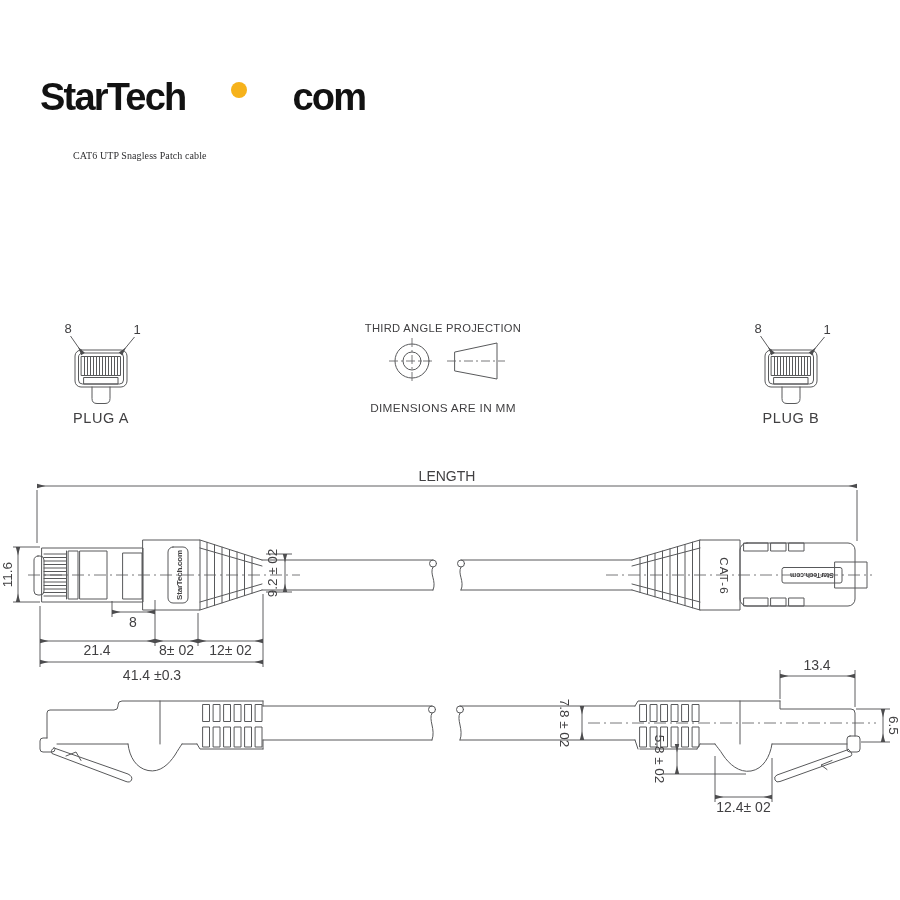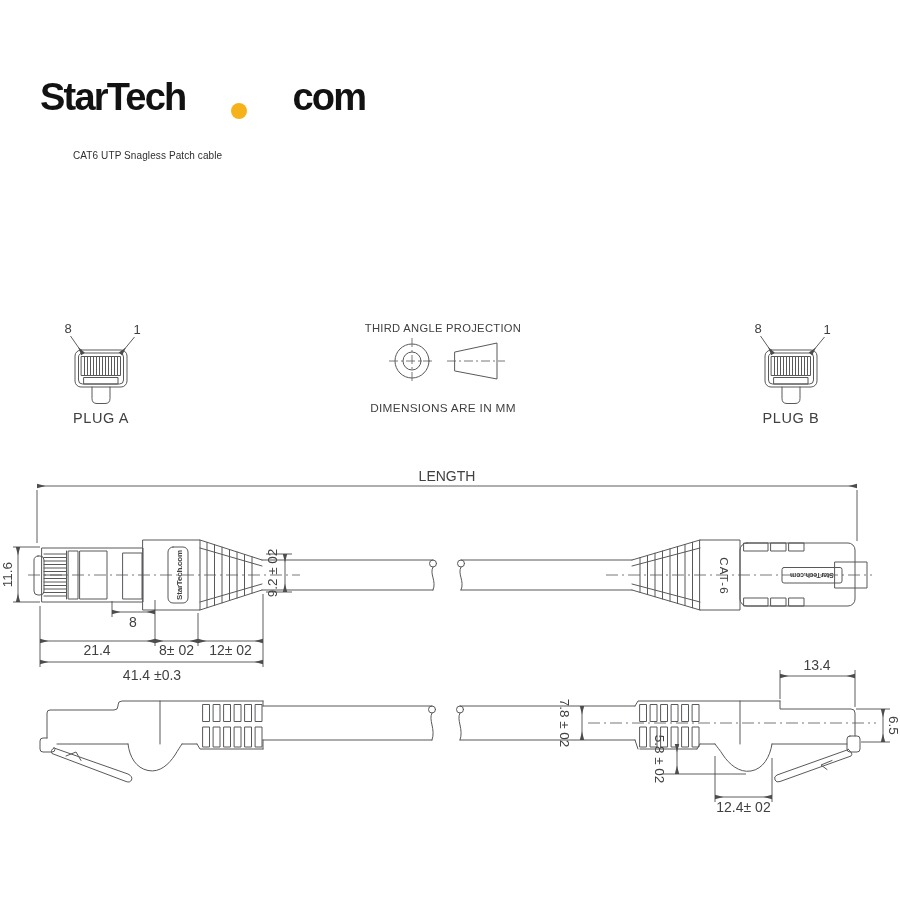--- a/index.html
+++ b/index.html
@@ -1,22 +1,22 @@
 <!DOCTYPE html>
 <html><head>
 <meta charset="utf-8">
 <style>
   html,body{margin:0;padding:0;background:#fff;}
   #stage{position:relative;width:900px;height:900px;background:#ffffff;overflow:hidden;
          font-family:"Liberation Sans",sans-serif;}
-  .logo{position:absolute;left:40px;top:82px;display:flex;align-items:flex-end;
+  .logo{position:absolute;left:40px;top:82px;display:flex;align-items:flex-start;
         font-weight:bold;font-size:38px;letter-spacing:-1.8px;color:#121212;line-height:30px;gap:44px;}
   .logo-dot{display:inline-block;width:16px;height:16px;border-radius:50%;
             margin:0 1px -7px 2px;background:#F6B21B;}
-  .caption{position:absolute;left:73px;top:150px;font-size:10px;color:#2e2e30;letter-spacing:0.1px;}
+  .caption{position:absolute;left:73px;top:150px;font-size:10px;color:#2e2e30;letter-spacing:0.1px;font-family:Liberation Serif, serif;}
   svg{position:absolute;left:0;top:0;}
   .draw{stroke:#58595B;fill:none;stroke-width:1;stroke-linecap:round;stroke-linejoin:round;}
   .dim{stroke:#4c4c4e;fill:none;stroke-width:0.9;}
   .cl{stroke:#6a6a6c;fill:none;stroke-width:0.9;stroke-dasharray:12 4 2 4;}
   .cl2{stroke:#6a6a6c;fill:none;stroke-width:0.9;stroke-dasharray:9 3 2 3;}
   text{fill:#414042;font-family:"Liberation Sans",sans-serif;}
   .dt{font-size:13.5px;}
   .dt2{font-size:14px;}
   .pt{font-size:13px;}
   .plbl{font-size:14.5px;letter-spacing:0.6px;}

